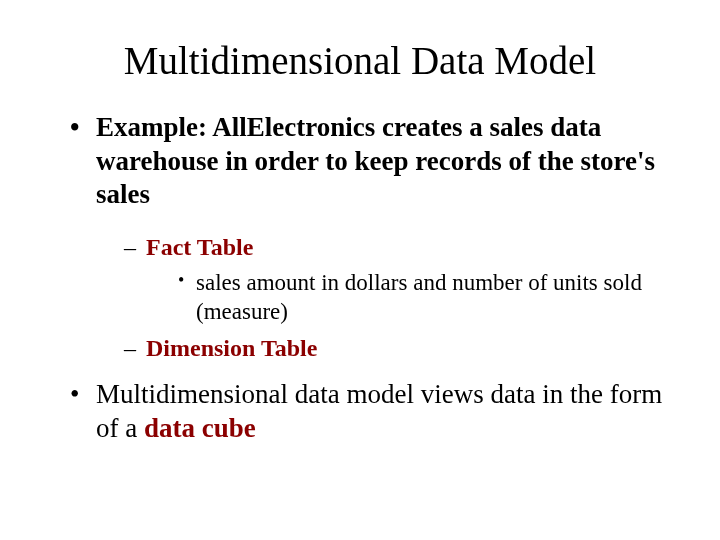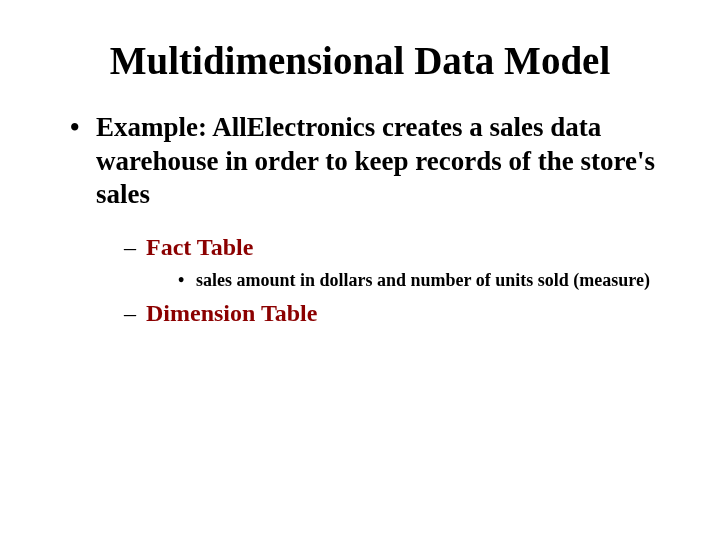--- a/index.html
+++ b/index.html
@@ -14,21 +14,21 @@
   .slide {
     width: 720px;
     height: 540px;
     position: relative;
     box-sizing: border-box;
     padding: 30px 30px 30px 30px;
   }
   .title {
     text-align: center;
     font-size: 39px;
-    font-weight: bold;
+    font-weight: normal;
     margin: 10px 0 28px 0;
     line-height: 1.1;
   }
   ul.level1 {
     list-style: none;
     padding: 0 20px 0 40px;
     margin: 0;
   }
   ul.level1 > li {
     position: relative;
@@ -70,22 +70,22 @@
     color: #000000;
     font-weight: normal;
   }
   ul.level3 {
     list-style: none;
     padding: 0 0 0 32px;
     margin: 6px 0 6px 0;
   }
   ul.level3 > li {
     position: relative;
-    font-size: 18px;
-    font-weight: bold;
+    font-size: 23px;
+    font-weight: normal;
     color: #000000;
     line-height: 1.25;
     margin-bottom: 4px;
     padding-left: 18px;
   }
   ul.level3 > li::before {
     content: "•";
     position: absolute;
     left: 0;
     top: 0;
@@ -110,14 +110,17 @@
           <span>Fact Table</span>
           <ul class="level3">
             <li>sales amount in dollars and number of units sold (measure)</li>
           </ul>
         </li>
         <li>
           <span>Dimension Table</span>
         </li>
       </ul>
     </li>
+    <li class="normal">
+      <span>Multidimensional data model views data in the form of a </span><span class="accent">data cube</span>
+    </li>
   </ul>
 </div>
 
 </body></html>

